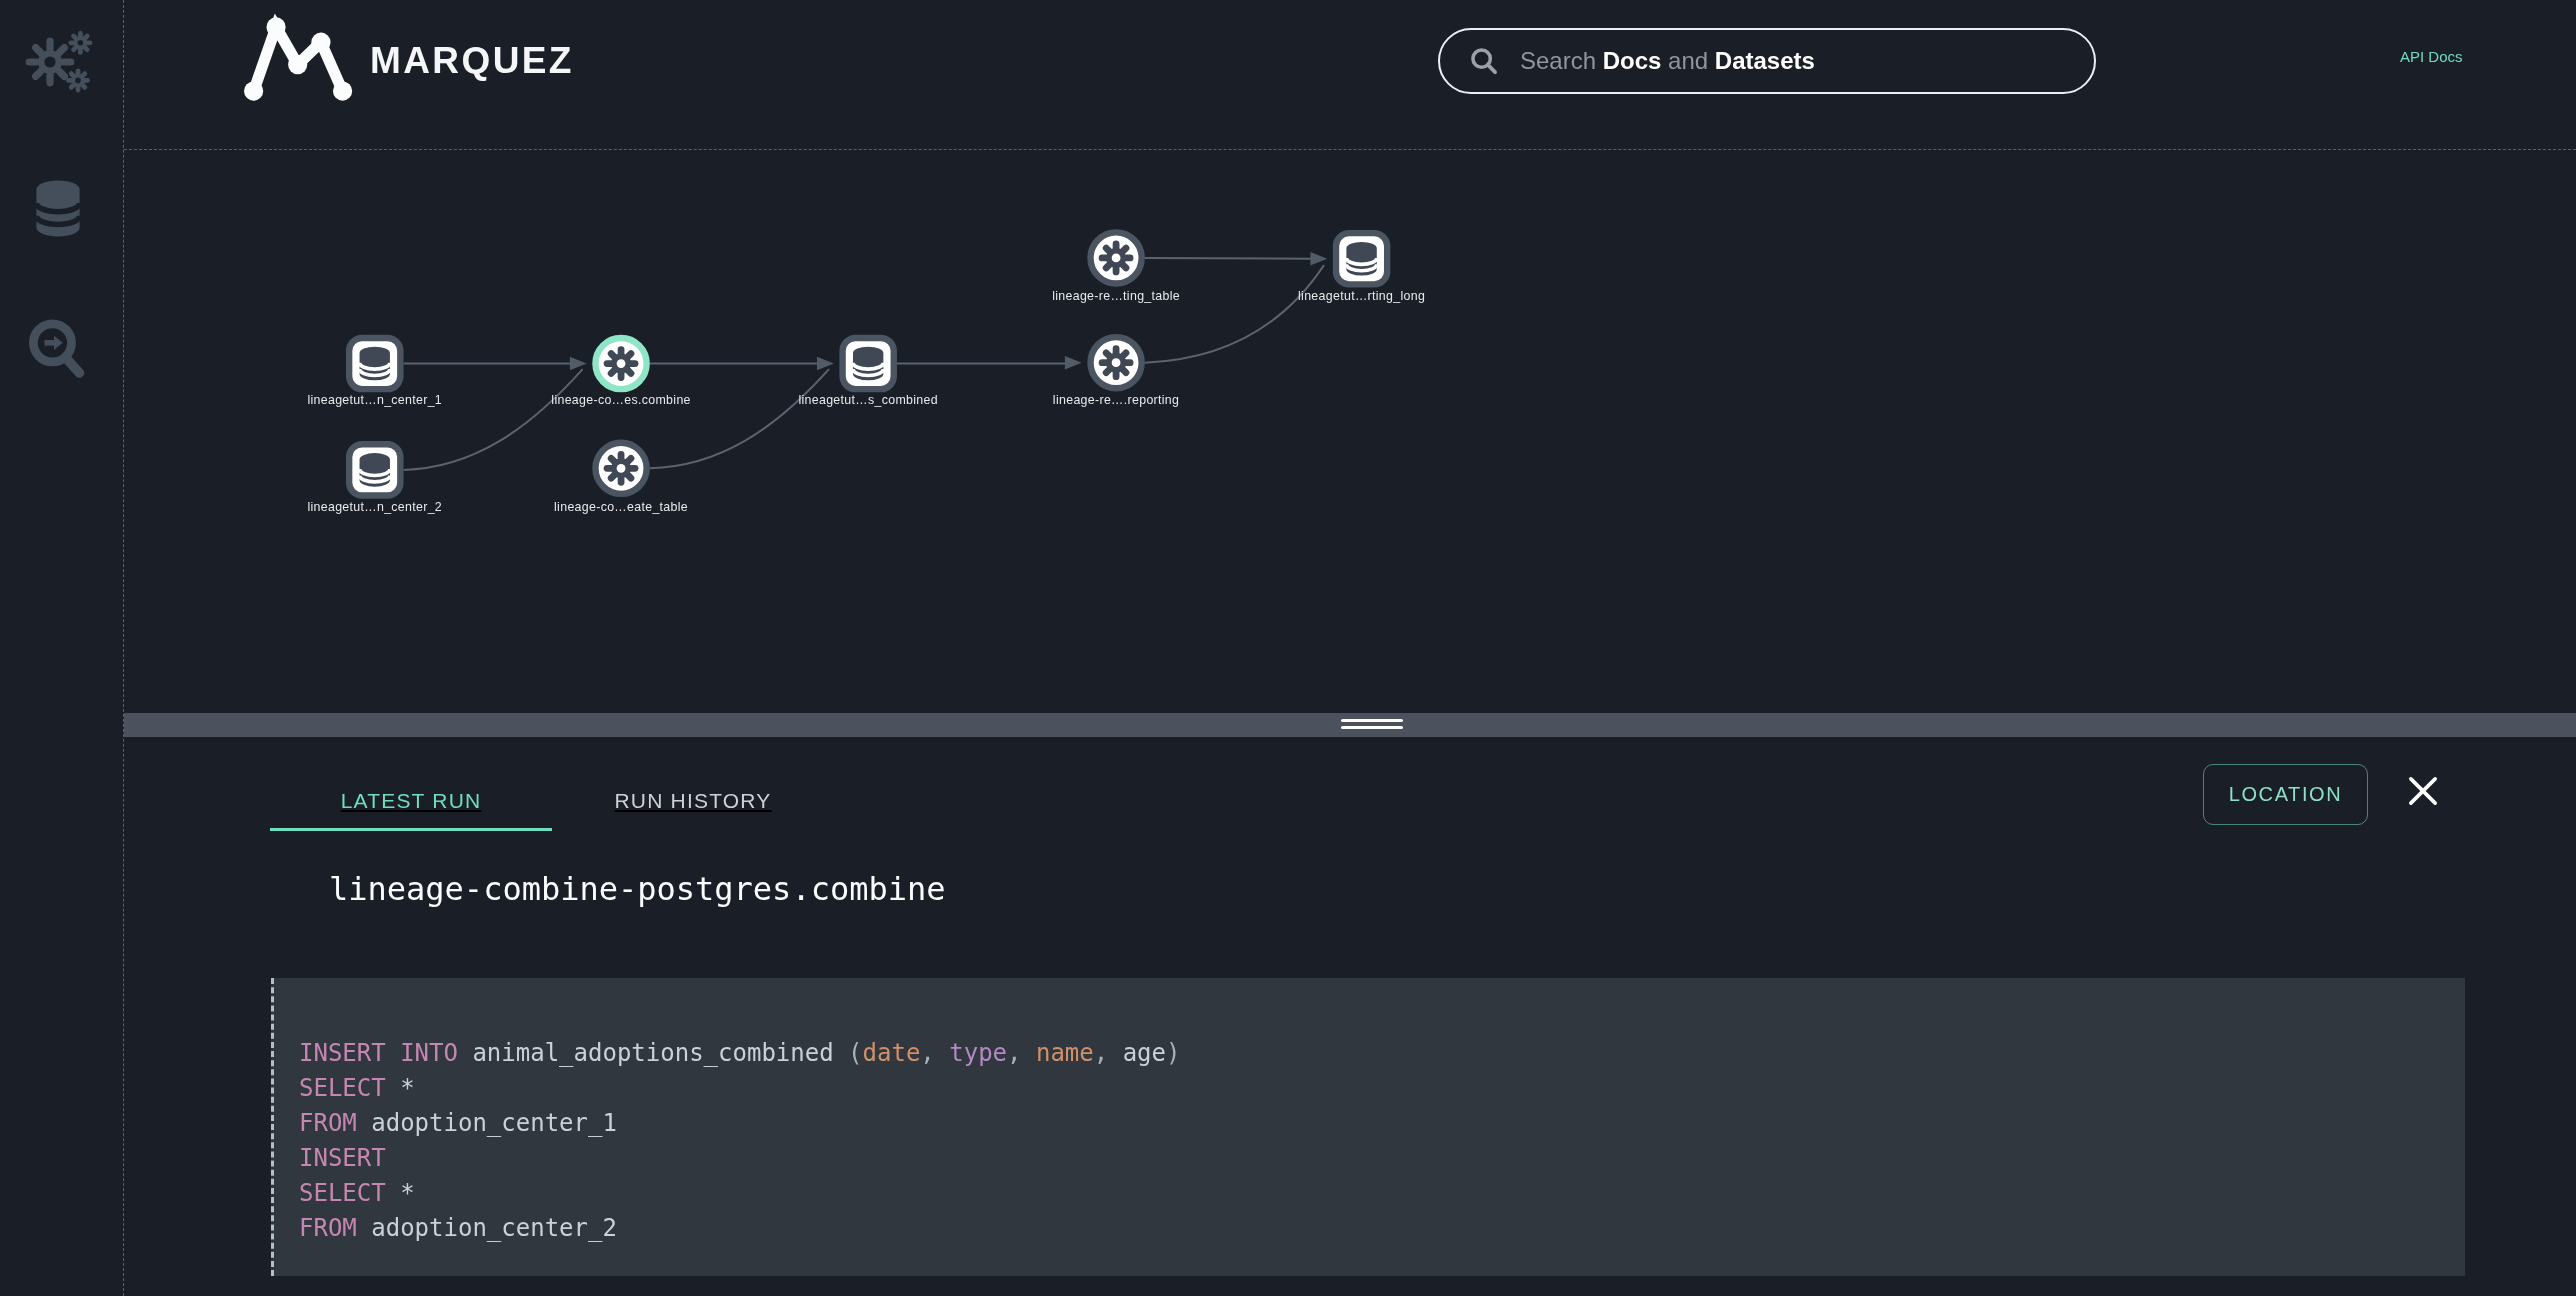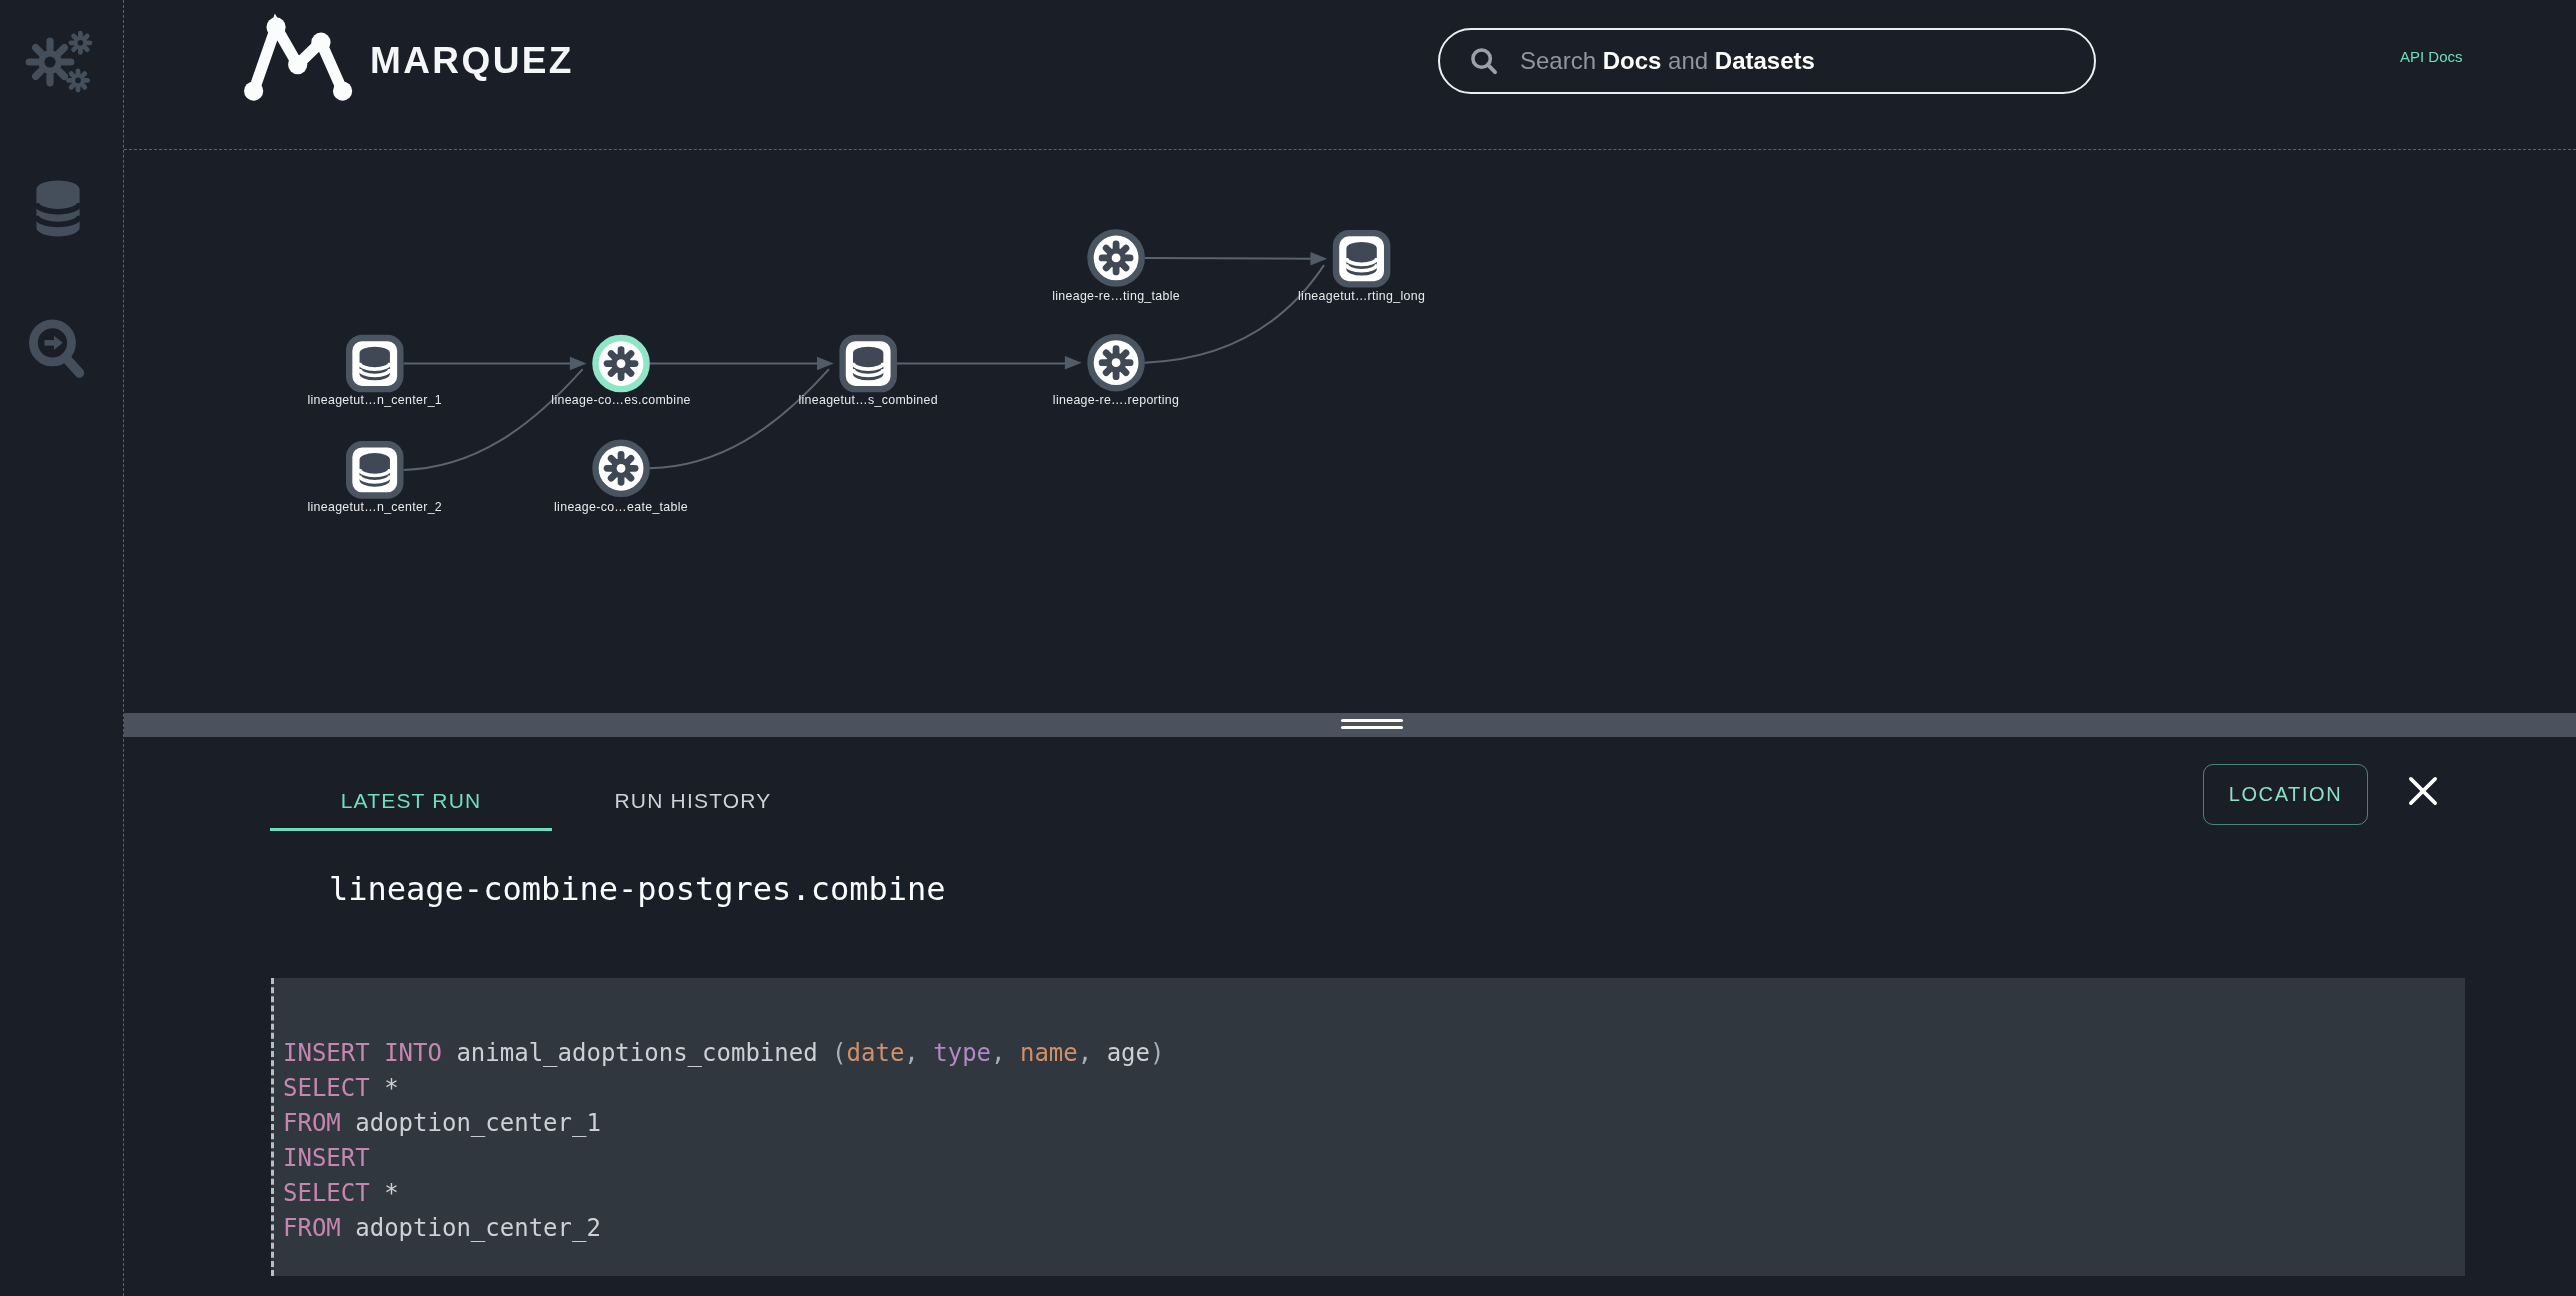--- a/index.html
+++ b/index.html
@@ -43,35 +43,35 @@
 
   
   .splitter { position:absolute; left:124px; top:713px; width:2452px; height:24px;
               background:#4b525e; cursor:row-resize; }
   .splitter .grip { position:absolute; left:1217px; top:5.6px; width:62px; height:12.8px; }
   .splitter .grip i { display:block; height:3.2px; background:#fdfdfd; border-radius:1.6px;
                       margin-bottom:4px; }
 
   
   .panel { position:absolute; left:124px; top:737px; right:0; bottom:0; background:#1a1e26; }
-  .tabs { position:absolute; left:146px; top:34px; display:flex; }
+  .tabs { position:absolute; left:146px; top:34px; display:flex;text-decoration:underline; }
   .tab { width:282px; height:60px; line-height:60px; text-align:center; font-size:21px;
          letter-spacing:1.2px; color:#ced1d6; cursor:pointer; border-bottom:3.2px solid transparent; }
   .tab.active { color:#71ddbf; border-bottom-color:#71ddbf; }
   .location-btn { position:absolute; left:2079px; top:27px; width:165px; height:61px;
                   background:none; border:1.6px solid rgba(113,221,191,0.55); border-radius:10px;
                   color:#8ce0c4; font-size:20px; letter-spacing:1.6px; cursor:pointer;
                   font-family:"Liberation Sans", sans-serif; }
   .close-btn { position:absolute; left:2280px; top:37px; width:37px; height:37px;
                background:none; border:none; cursor:pointer; }
   .job-title { position:absolute; left:205px; top:133px; font-family:"DejaVu Sans Mono", monospace;
                font-size:32px; color:#fbfcfd; }
   .code-block { position:absolute; left:147px; top:241px; width:2194px; height:298px;
                 background:#31373e; border-left:3.2px dashed #b9bec4;
-                padding:58px 0 0 9px; }
+                padding:58px 0 0 25px; }
   .code-line { font-family:"DejaVu Sans Mono", monospace; font-size:24px; line-height:35px;
                white-space:pre; }
   .tok.kw     { color:#c586b2; }
   .tok.id     { color:#ccd1d7; }
   .tok.orange { color:#d0906a; }
   .tok.typ    { color:#b289c4; }
   .tok.pun    { color:#a9b0b8; }
 </style>
 </head>
 <body>

